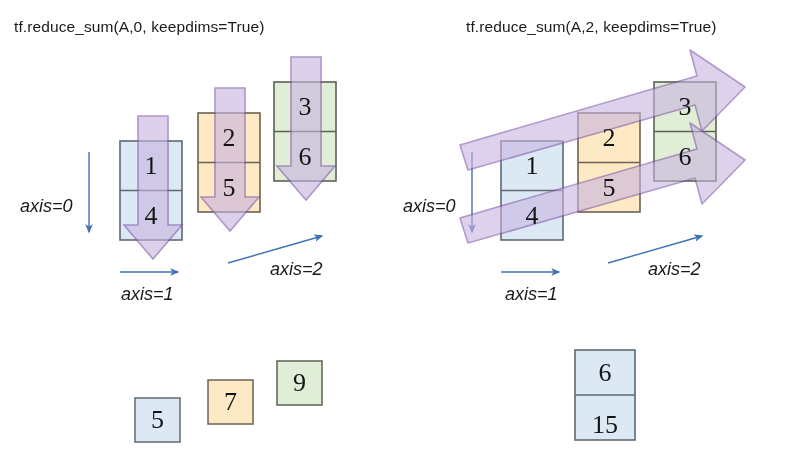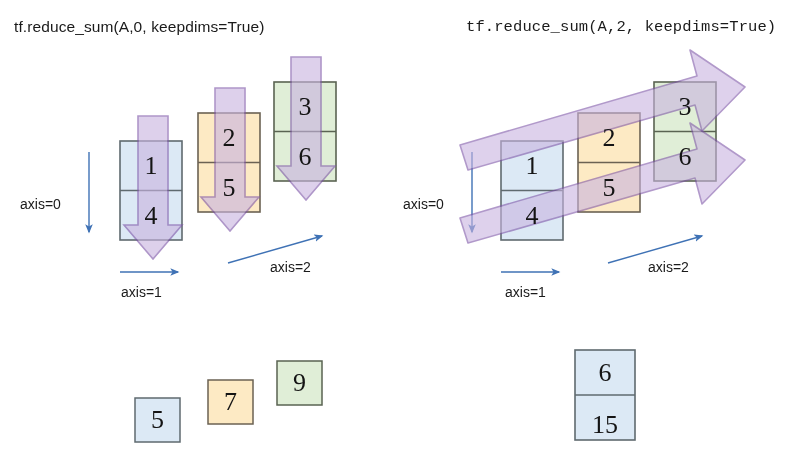--- a/index.html
+++ b/index.html
@@ -1,33 +1,33 @@
 <!DOCTYPE html>
 <html><head>
 <meta charset="utf-8">
 <style>
   html,body{margin:0;padding:0;background:#ffffff;}
   body{width:793px;height:451px;position:relative;overflow:hidden;
        font-family:"Liberation Sans", sans-serif;color:#111;}
   .stage{position:absolute;left:0;top:0;width:793px;height:451px;}
   .title{position:absolute;font-size:15.5px;color:#1a1a1a;white-space:nowrap;letter-spacing:0.1px;}
-  .axlabel{position:absolute;font-size:14px;color:#1a1a1a;white-space:nowrap;}
+  .axlabel{position:absolute;font-size:18px;color:#1a1a1a;white-space:nowrap;font-style:italic;}
   svg{position:absolute;left:0;top:0;width:793px;height:451px;overflow:visible;}
   .cellnum{position:absolute;font-family:"Liberation Serif", serif;font-size:26px;
            color:#141414;display:flex;align-items:center;justify-content:center;
            pointer-events:none;}
   .svg-layer{pointer-events:none;}
 </style>
 </head>
 <body>
 
 <div class="stage">
 
   <div class="title" style="left:14px;top:18px;">tf.reduce_sum(A,0, keepdims=True)</div>
-  <div class="title" style="left:466px;top:18px;font-family:Liberation Mono, monospace;">tf.reduce_sum(A,2, keepdims=True)</div>
+  <div class="title" style="left:466px;top:18px;">tf.reduce_sum(A,2, keepdims=True)</div>
 
   <svg class="svg-layer" viewBox="0 0 793 451">
     <defs>
       <marker id="mk" markerWidth="7" markerHeight="7" refX="5.5" refY="3" orient="auto">
         <path d="M0,0.3 L6.5,3 L0,5.7 L1.6,3 Z" fill="#3f72b5"></path>
       </marker>
     </defs>
 
     <g>
       <line x1="89" y1="152" x2="89" y2="232" stroke="#3f72b5" stroke-width="1.4" marker-end="url(#mk)"></line>

